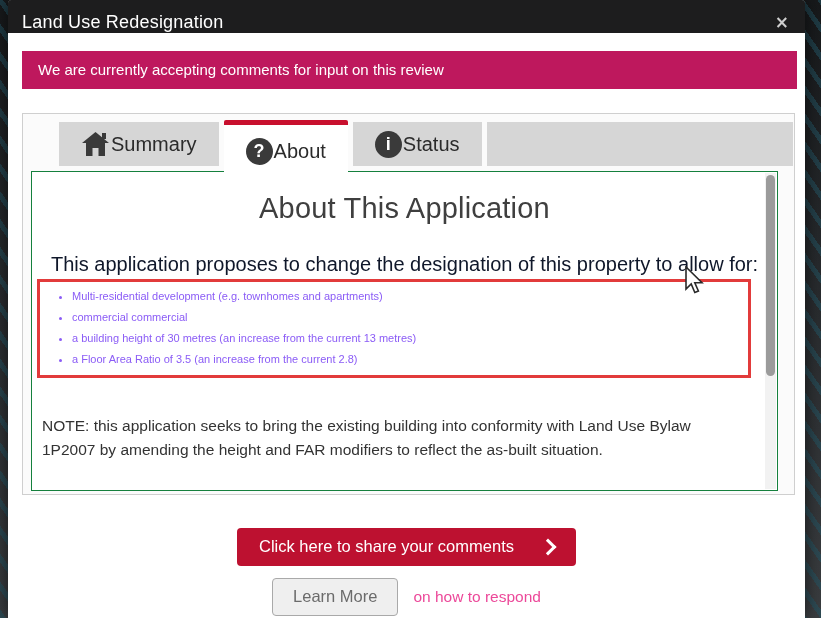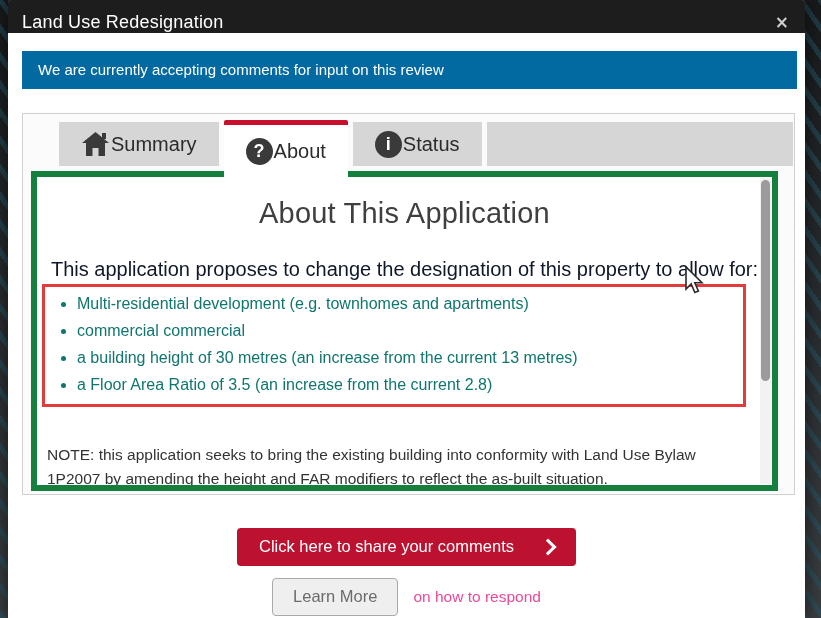--- a/index.html
+++ b/index.html
@@ -21,21 +21,21 @@
     display:flex;align-items:flex-end;padding:0 12px 0 14px;
   }
   .modal-title{font-size:18px;letter-spacing:.2px;}
   .close-btn{
     margin-left:auto;color:#cfcfcf;font-size:17px;font-weight:bold;
     line-height:1;cursor:pointer;padding:2px 4px;background:none;border:none;
     font-family:"DejaVu Sans",sans-serif;
   }
   
   .banner{
-    margin:18px 8px 0 14px;background:#0369a1;color:#fff;
+    margin:18px 8px 0 14px;background:#be185d;color:#fff;
     font-size:15px;padding:10px 16px 11px;
   }
   
   .panel{
     position:absolute;left:14px;top:113px;width:773px;height:382px;
     background:#fbfbfb;border:1px solid #cfcfcf;box-sizing:border-box;
   }
   .tab-row{
     display:flex;align-items:flex-start;height:52px;box-sizing:border-box;
     padding:8px 1px 0 36px;position:relative;
@@ -52,21 +52,21 @@
   }
   .icon-circle{
     width:27px;height:27px;border-radius:50%;background:#3a3a3a;color:#fff;
     display:flex;align-items:center;justify-content:center;
     font-size:18px;font-weight:bold;flex:0 0 auto;
   }
   .svg-ic{display:block;flex:0 0 auto;}
   
   .content-box{
     position:absolute;left:8px;top:57px;width:747px;height:320px;
-    background:#fff;border:6px solid #15803d;box-sizing:border-box;
+    background:#fff;border:1px solid #15803d;box-sizing:border-box;
     z-index:1;overflow:hidden;
   }
   .scrollbar{
     position:absolute;right:1px;top:1px;bottom:1px;width:11px;
     background:#f2f2f2;z-index:4;
   }
   .scroll-thumb{
     position:absolute;left:1px;right:1px;top:2px;height:201px;
     background:#9b9b9b;border-radius:5px;cursor:pointer;
   }
@@ -74,21 +74,21 @@
     text-align:center;color:#3f3f3f;font-size:29px;font-weight:400;
     margin:20px 0 0;letter-spacing:.2px;
   }
   .intro{
     font-size:20px;color:#0f172a;margin:28px 0 0;padding:0 10px;text-align:center;
   }
   .highlight-box{
     border:3px solid #e23b3b;margin:3px 26px 0 5px;padding:2px 0 6px 0;
   }
   .bullet-list{
-    margin:6px 0 4px;padding-left:32px;font-size:16px;color:#0f766e;
+    margin:6px 0 4px;padding-left:32px;font-size:11px;color:#8b5cf6;
   }
   .bullet-list li{margin-bottom:9px;}
   .bullet-list li:last-child{margin-bottom:0;}
   .note{
     font-size:15.5px;color:#333;margin:36px 0 0;padding:0 10px;line-height:1.55;
     max-width:705px;
   }
   
   .actions{position:absolute;left:0;top:495px;width:797px;text-align:center;}
   .share-btn{

